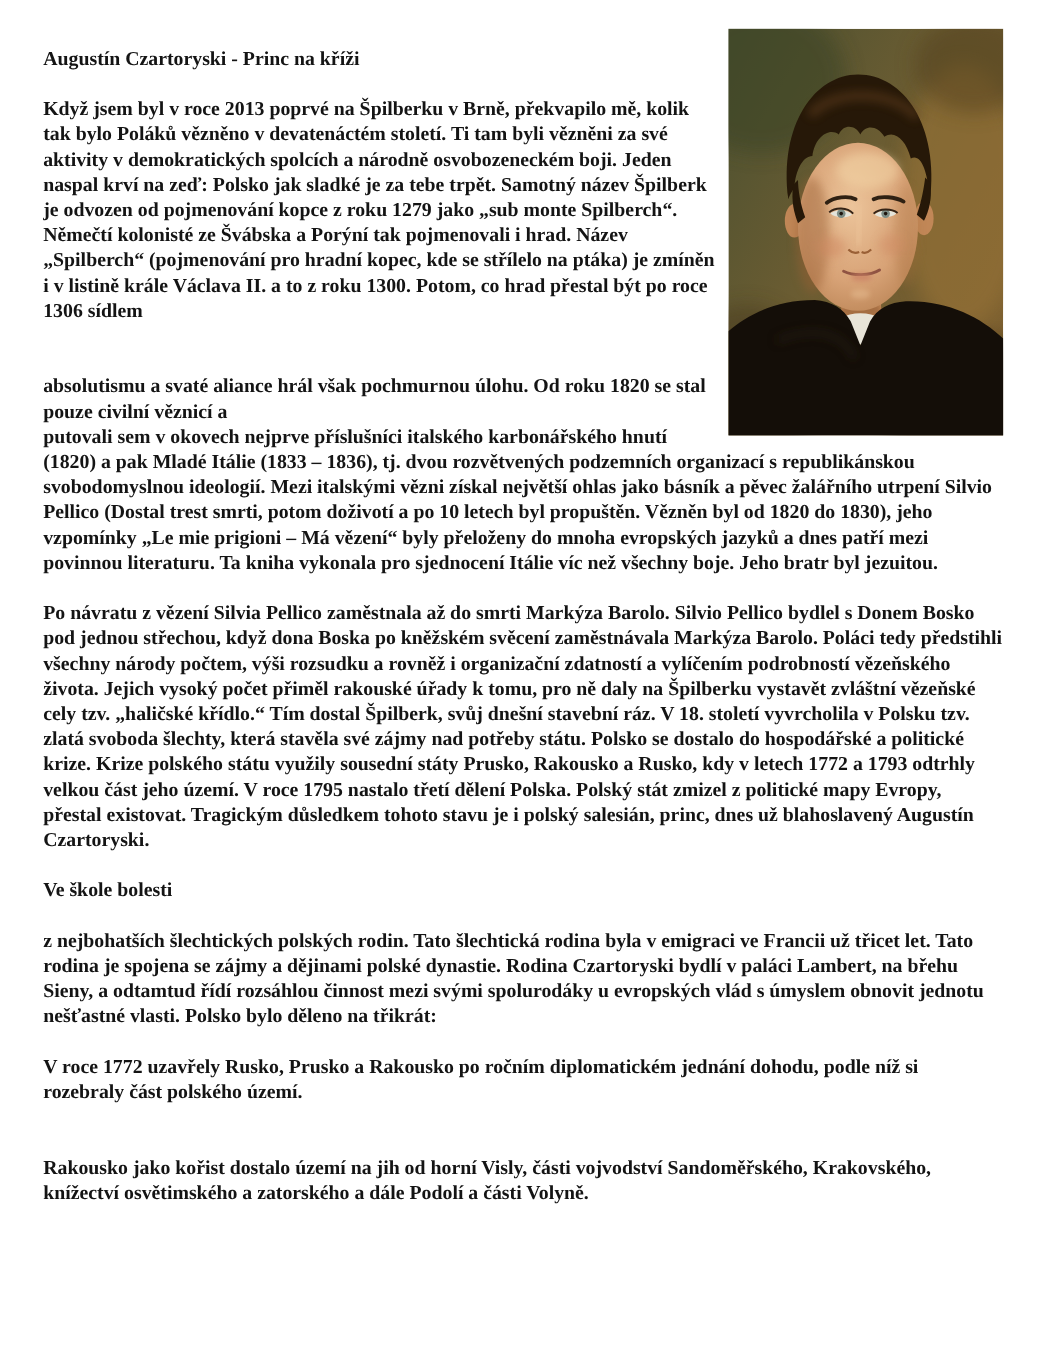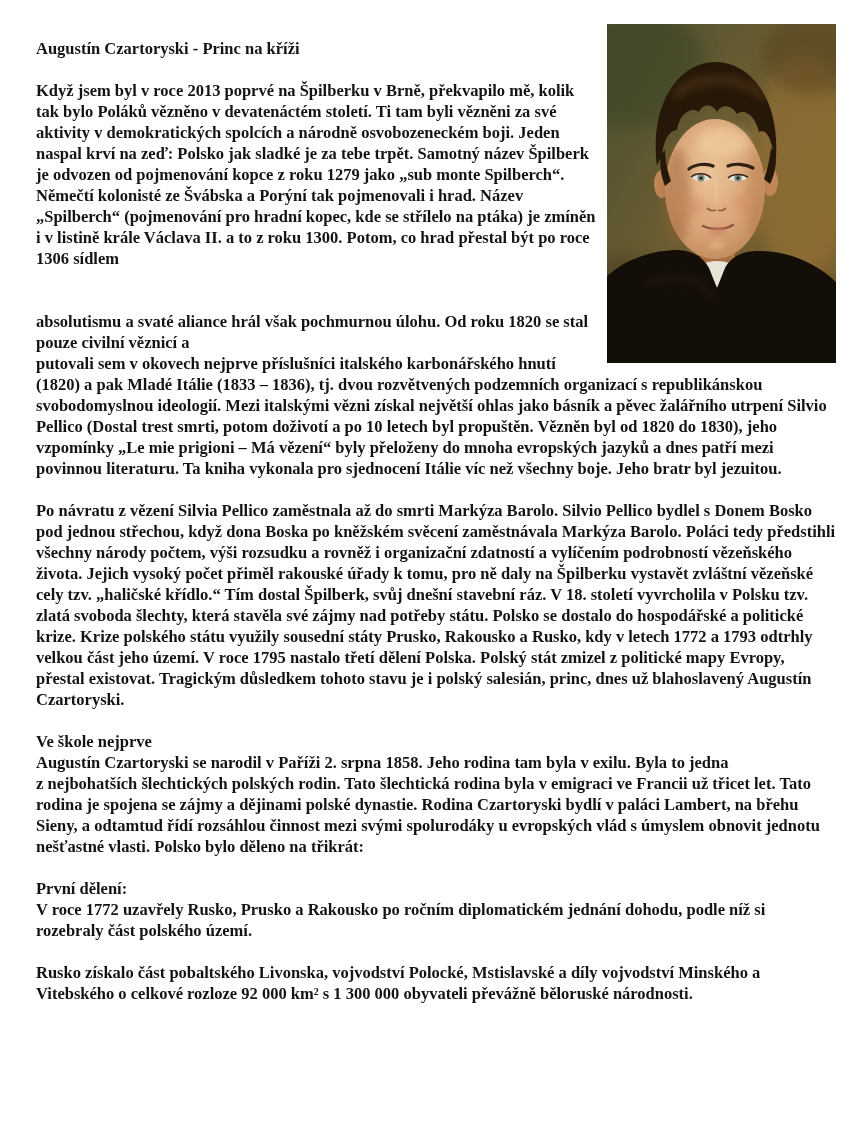--- a/index.html
+++ b/index.html
@@ -128,28 +128,28 @@
   <p class="para">
     <br>
     <span>absolutismu a svaté aliance hrál však pochmurnou úlohu. Od roku 1820 se stal pouze civilní věznicí a</span><br>
     <span>putovali sem v okovech nejprve příslušníci italského karbonářského hnutí (1820) a pak Mladé Itálie (1833 – 1836), tj. dvou rozvětvených podzemních organizací s republikánskou svobodomyslnou ideologií. Mezi italskými vězni získal největší ohlas jako básník a pěvec žalářního utrpení Silvio Pellico (Dostal trest smrti, potom doživotí a po 10 letech byl propuštěn. Vězněn byl od 1820 do 1830), jeho vzpomínky „Le mie prigioni – Má vězení“ byly přeloženy do mnoha evropských jazyků a dnes patří mezi povinnou literaturu. Ta kniha vykonala pro sjednocení Itálie víc než všechny boje. Jeho bratr byl jezuitou.</span>
   </p>
 
   <p class="para">
     <span>Po návratu z vězení Silvia Pellico zaměstnala až do smrti Markýza Barolo. Silvio Pellico bydlel s Donem Bosko pod jednou střechou, když dona Boska po kněžském svěcení zaměstnávala Markýza Barolo. Poláci tedy předstihli všechny národy počtem, výši rozsudku a rovněž i organizační zdatností a vylíčením podrobností vězeňského života. Jejich vysoký počet přiměl rakouské úřady k tomu, pro ně daly na Špilberku vystavět zvláštní vězeňské cely tzv. „haličské křídlo.“ Tím dostal Špilberk, svůj dnešní stavební ráz. V 18. století vyvrcholila v Polsku tzv. zlatá svoboda šlechty, která stavěla své zájmy nad potřeby státu. Polsko se dostalo do hospodářské a politické krize. Krize polského státu využily sousední státy Prusko, Rakousko a Rusko, kdy v letech 1772 a 1793 odtrhly velkou část jeho území. V roce 1795 nastalo třetí dělení Polska. Polský stát zmizel z politické mapy Evropy, přestal existovat. Tragickým důsledkem tohoto stavu je i polský salesián, princ, dnes už blahoslavený Augustín Czartoryski.</span>
   </p>
 
-  <h2 class="subheading">Ve škole nejprve</h2>
+  <h2 class="subheading">Ve škole bolesti</h2>
 
   <p class="para">
-    <span>Augustín Czartoryski se narodil v Paříži 2. srpna 1858. Jeho rodina tam byla v exilu. Byla to jedna</span><br>
+    <br>
     <span>z nejbohatších šlechtických polských rodin. Tato šlechtická rodina byla v emigraci ve Francii už třicet let. Tato rodina je spojena se zájmy a dějinami polské dynastie. Rodina Czartoryski bydlí v paláci Lambert, na břehu Sieny, a odtamtud řídí rozsáhlou činnost mezi svými spolurodáky u evropských vlád s úmyslem obnovit jednotu nešťastné vlasti. Polsko bylo děleno na třikrát:</span>
   </p>
 
-  <h2 class="subheading">První dělení:</h2>
 
   <p class="para last">
     <span>V roce 1772 uzavřely Rusko, Prusko a Rakousko po ročním diplomatickém jednání dohodu, podle níž si rozebraly část polského území.</span><br>
     <br>
-    <span>Rusko získalo část pobaltského Livonska, vojvodství Polocké, Mstislavské a díly vojvodství Minského a Vitebského o celkové rozloze 92 000 km² s 1 300 000 obyvateli převážně běloruské národnosti.</span><br>
+    <br>
+    <span>Rakousko jako kořist dostalo území na jih od horní Visly, části vojvodství Sandoměřského, Krakovského, knížectví osvětimského a zatorského a dále Podolí a části Volyně.</span>
   </p>
 
 </div>
 
 </body></html>

